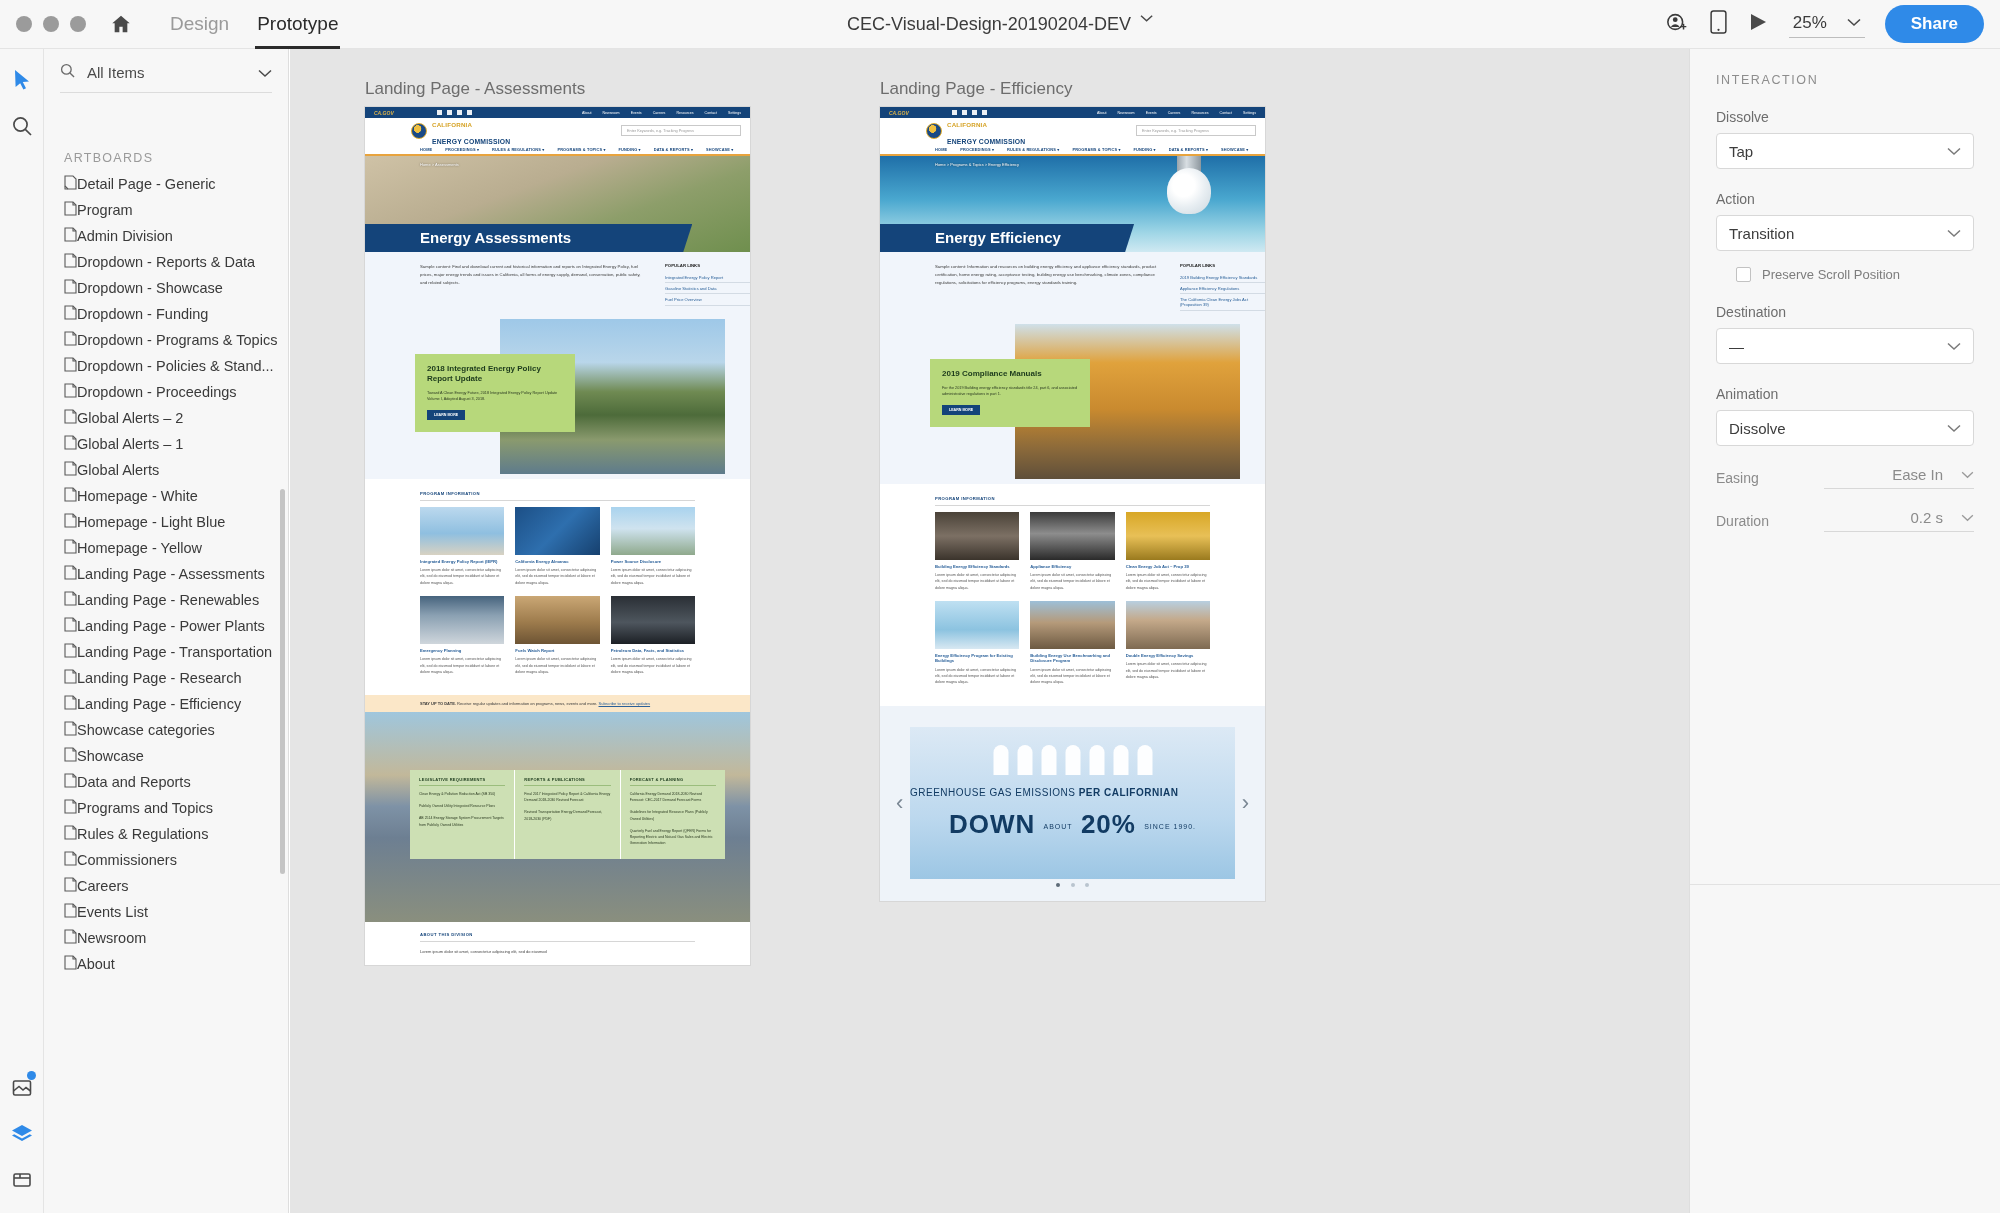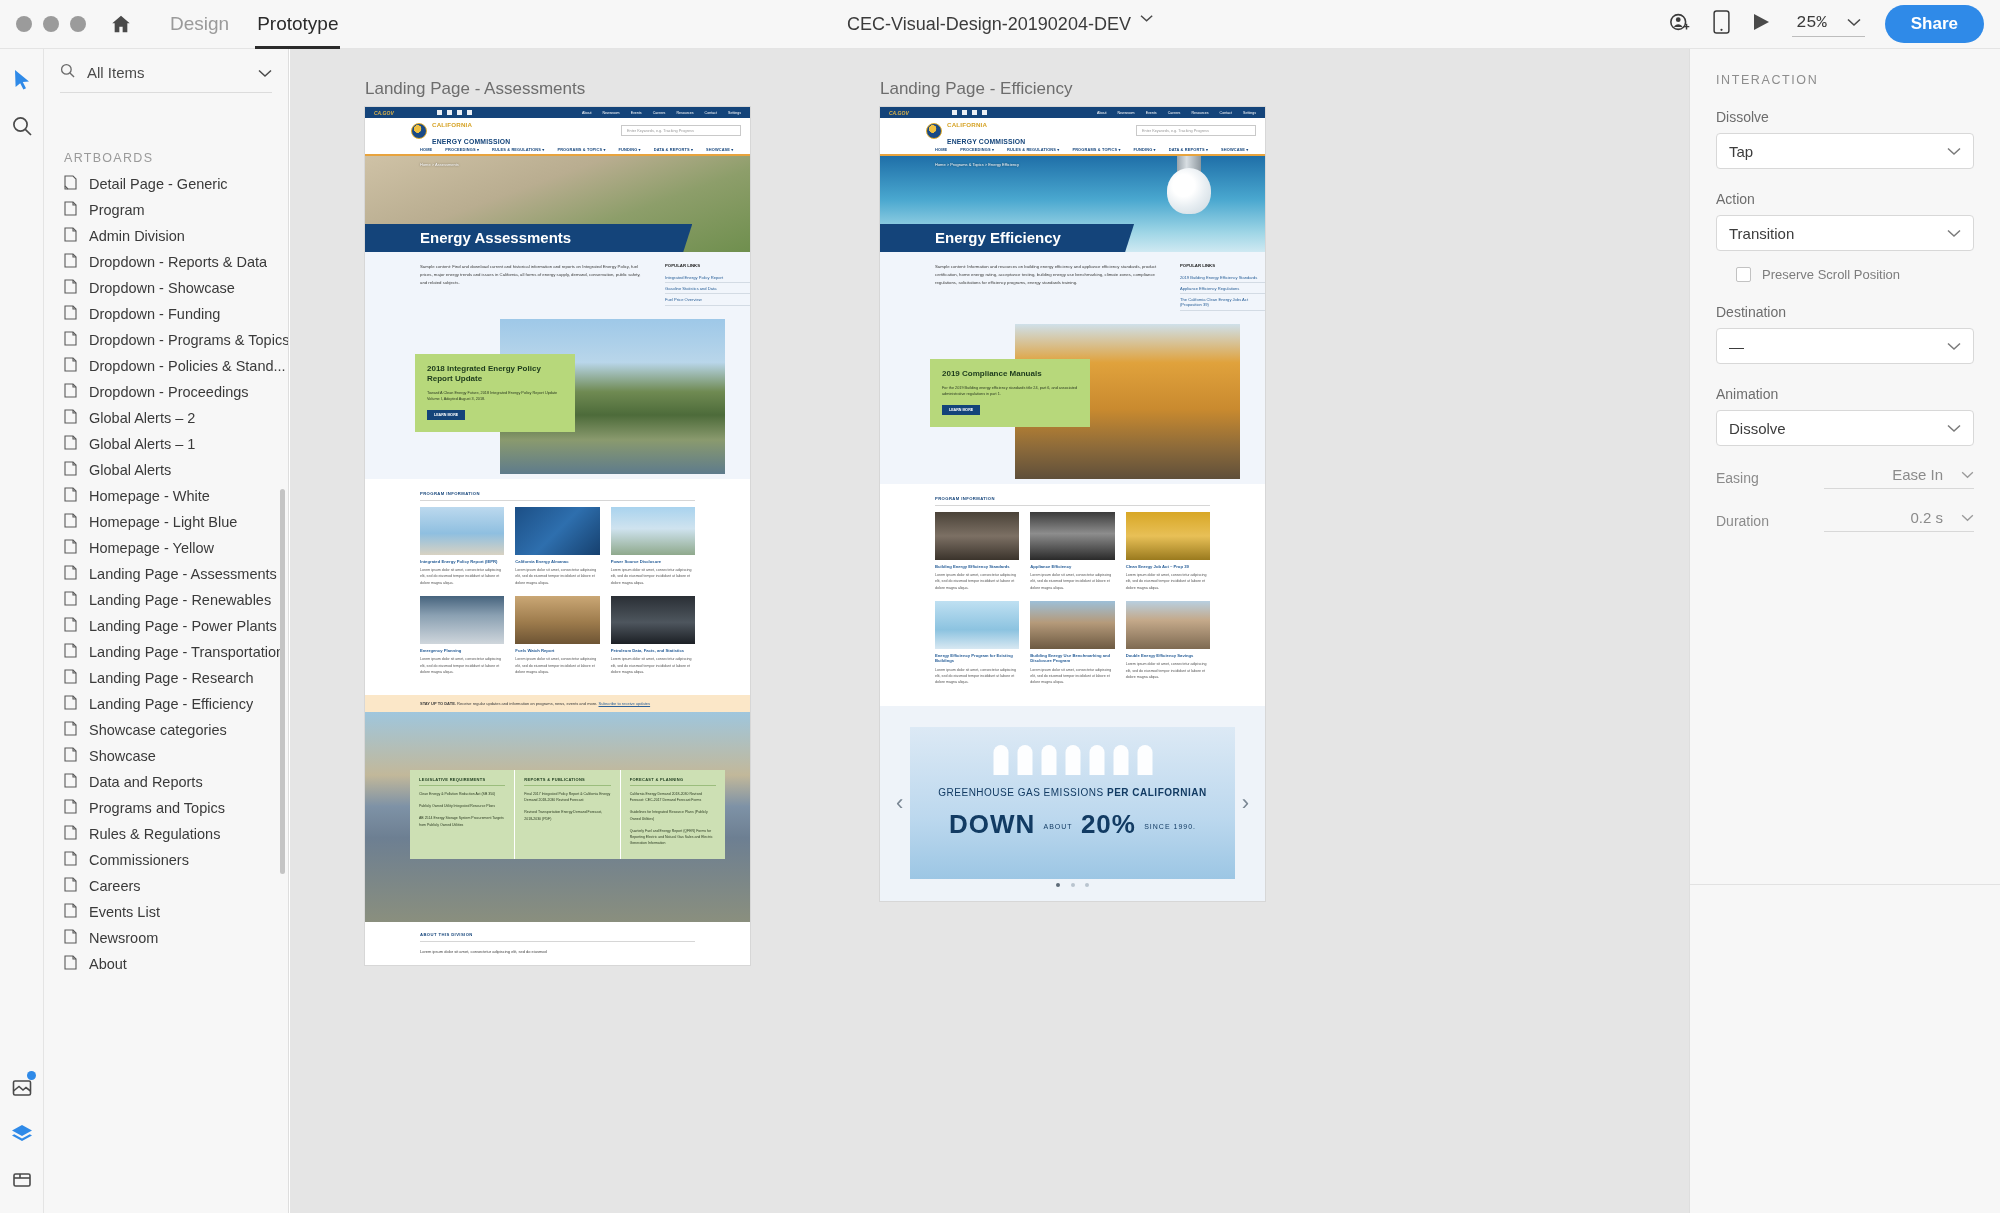--- a/index.html
+++ b/index.html
@@ -30,21 +30,21 @@
     content: ""; position: absolute; left: 12px; right: 12px; bottom: 0;
     height: 3px; background: #2b2b2b;
   }
   .doc-title {
     position: absolute; left: 50%; transform: translateX(-50%);
     font-size: 18px; color: #3b3b3b;
     display: flex; align-items: flex-start; gap: 9px; white-space: nowrap;
   }
   .topright { position: absolute; right: 16px; display: flex; align-items: center; gap: 20px; }
   .zoomwrap { display: flex; align-items: center; gap: 20px;
-    border-bottom: 1px solid #bdbdbd; padding: 2px 4px 4px 4px; font-family: Liberation Mono, monospace; }
+    border-bottom: 1px solid #bdbdbd; padding: 2px 4px 4px 4px; }
   .zoomval { font-size: 17px; color: #3b3b3b; }
   .share-btn {
     background: #2f8ae8; color: #fff; font-size: 17px; font-weight: bold;
     border-radius: 19px; padding: 9px 26px; border: none; cursor: pointer;
   }
 
   
   .toolrail {
     position: absolute; top: 49px; left: 0; width: 44px; height: 1164px;
     background: #f7f7f7; border-right: 1px solid #e4e4e4;
@@ -67,21 +67,21 @@
     margin: 14px 16px 0 16px; padding-bottom: 10px;
     border-bottom: 1px solid #dcdcdc;
   }
   .searchrow .txt { font-size: 15px; color: #4a4a4a; flex: 1; }
   .sectionhdr {
     font-size: 12.5px; letter-spacing: 1.3px; color: #9a9a9a;
     margin: 16px 0 6px 20px; text-transform: uppercase;
   }
   .layerlist { position: absolute; top: 86px; bottom: 0; left: 0; right: 0; overflow: hidden; }
   .layer-item {
-    display: flex; align-items: center; gap: 12px;
+    display: flex; align-items: center; gap: 0;
     height: 26px; padding-left: 20px; cursor: pointer;
   }
   .layer-item .lbl {
     font-size: 14.5px; color: #3a3a3a; white-space: nowrap;
     overflow: hidden; text-overflow: clip;
   }
   .panel-scrollbar {
     position: absolute; right: 3px; top: 440px; width: 5px; height: 385px;
     background: #c4c4c4; border-radius: 3px;
   }
@@ -227,21 +227,21 @@
     position: relative; height: 195px; background: #eef3f9;
     display: flex; align-items: center; justify-content: center;
   }
   .carousel-inner {
     width: 325px; height: 152px; position: relative; overflow: hidden;
     background: linear-gradient(180deg,#dce9f5 0%, #bcd8ee 60%, #9cc6e4 100%);
   }
   .ghg-people { position: absolute; top: 18px; left: 50%; transform: translateX(-50%); display: flex; gap: 9px; }
   .ghg-people i { width: 15px; height: 30px; background: #fff; border-radius: 8px 8px 0 0; display: block; opacity: .95; }
   .ghg-t1 {
-    position: absolute; top: 60px; width: 100%; text-align: center;
+    position: absolute; top: 60px; width: 100%; 
     font-size: 10px; color: #123b63; letter-spacing: .5px;
   }
   .ghg-t1 b { font-weight: bold; }
   .ghg-t2 {
     position: absolute; top: 82px; width: 100%; text-align: center;
     font-size: 26px; font-weight: bold; color: #123b63; letter-spacing: 1px;
   }
   .ghg-sub { font-size: 7px; font-weight: normal; vertical-align: middle; }
   .car-arrow {
     position: absolute; top: 50%; transform: translateY(-50%);

